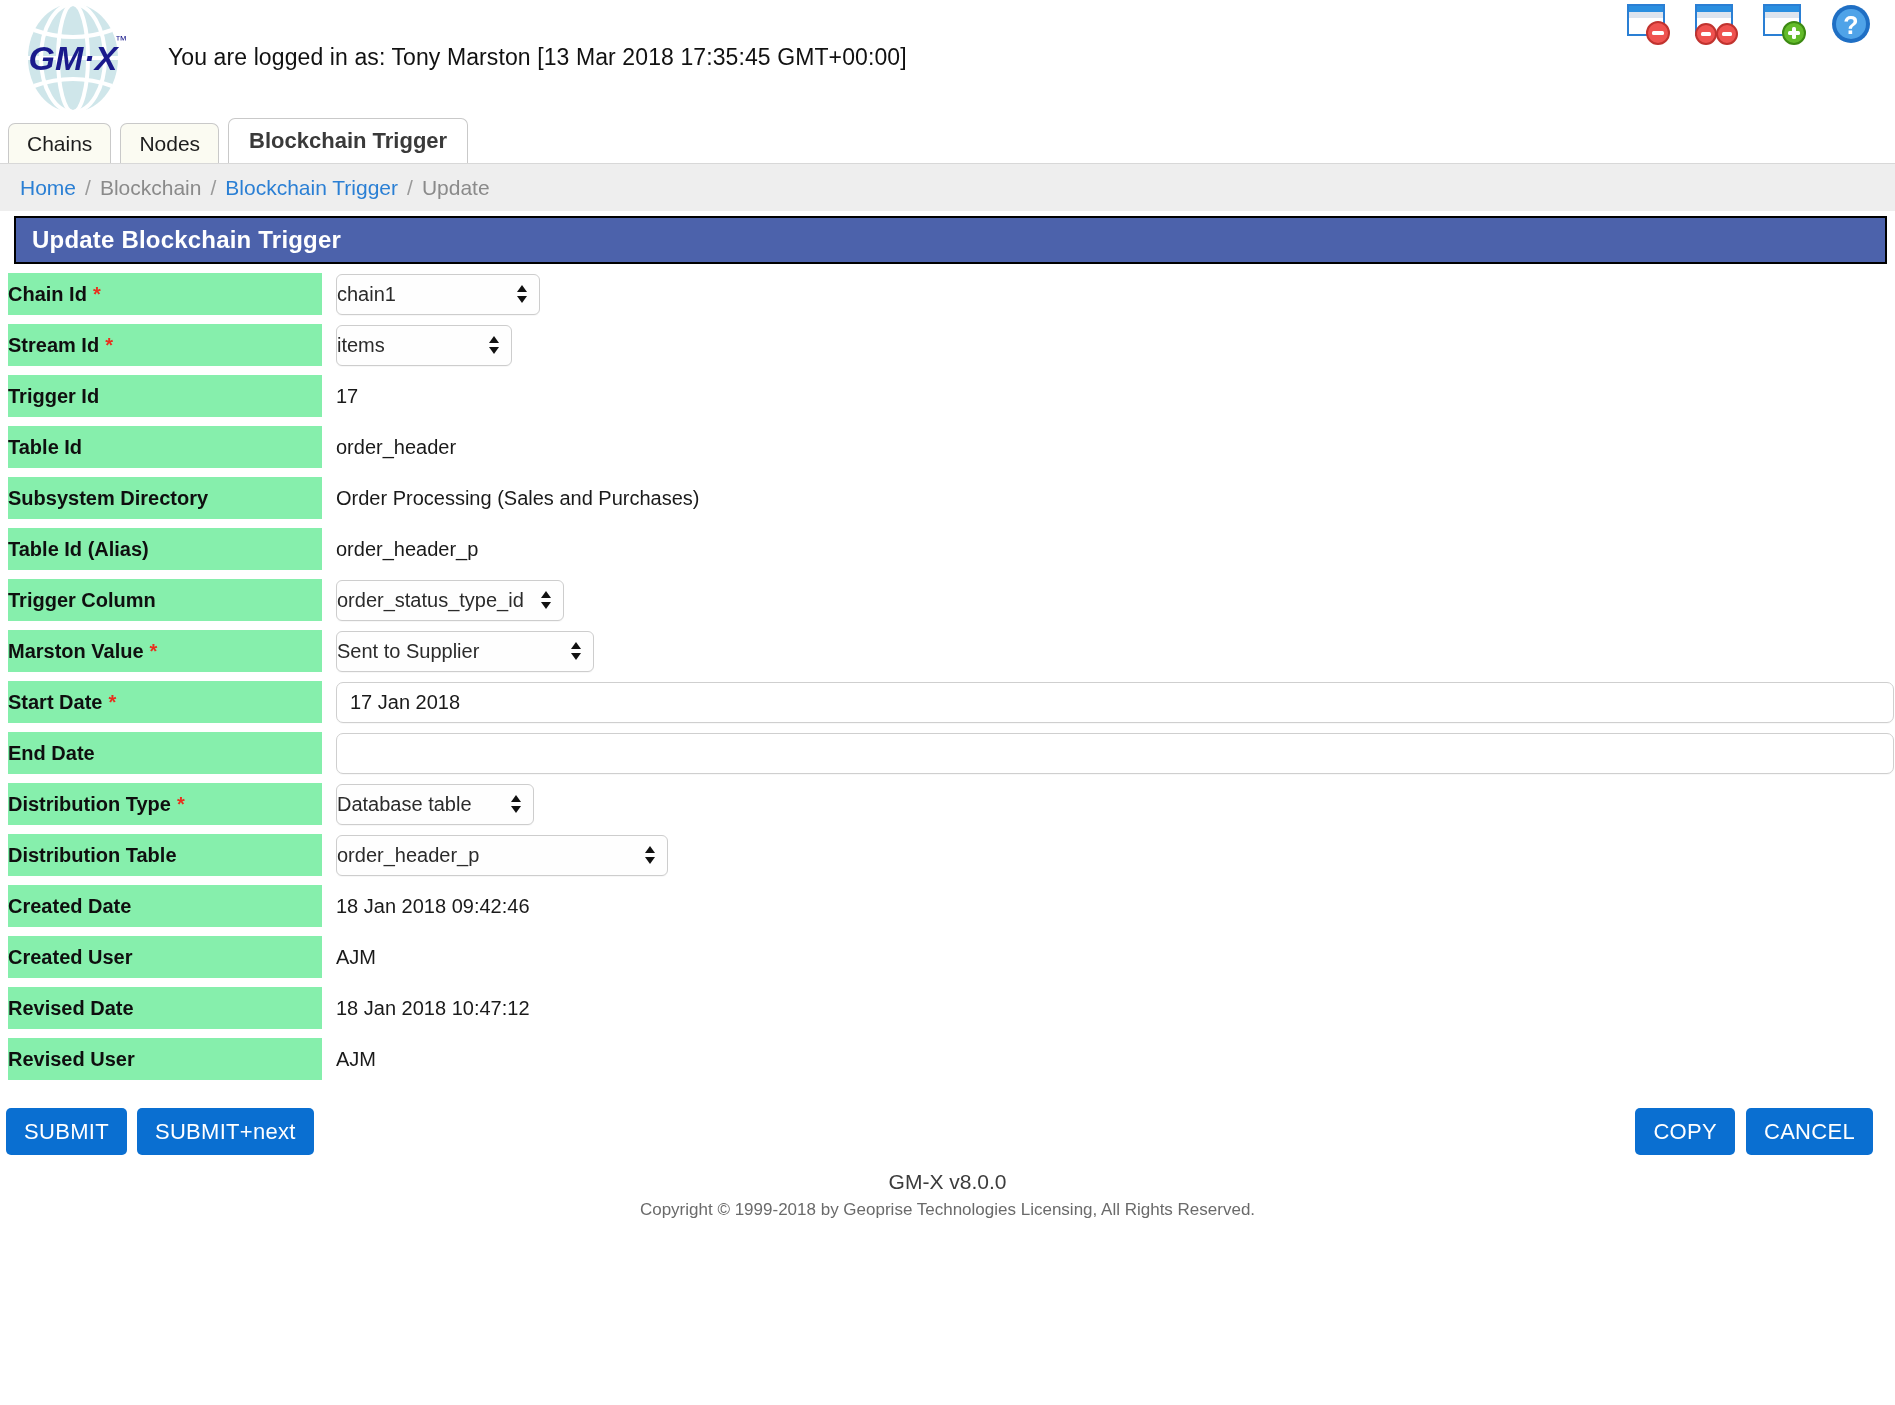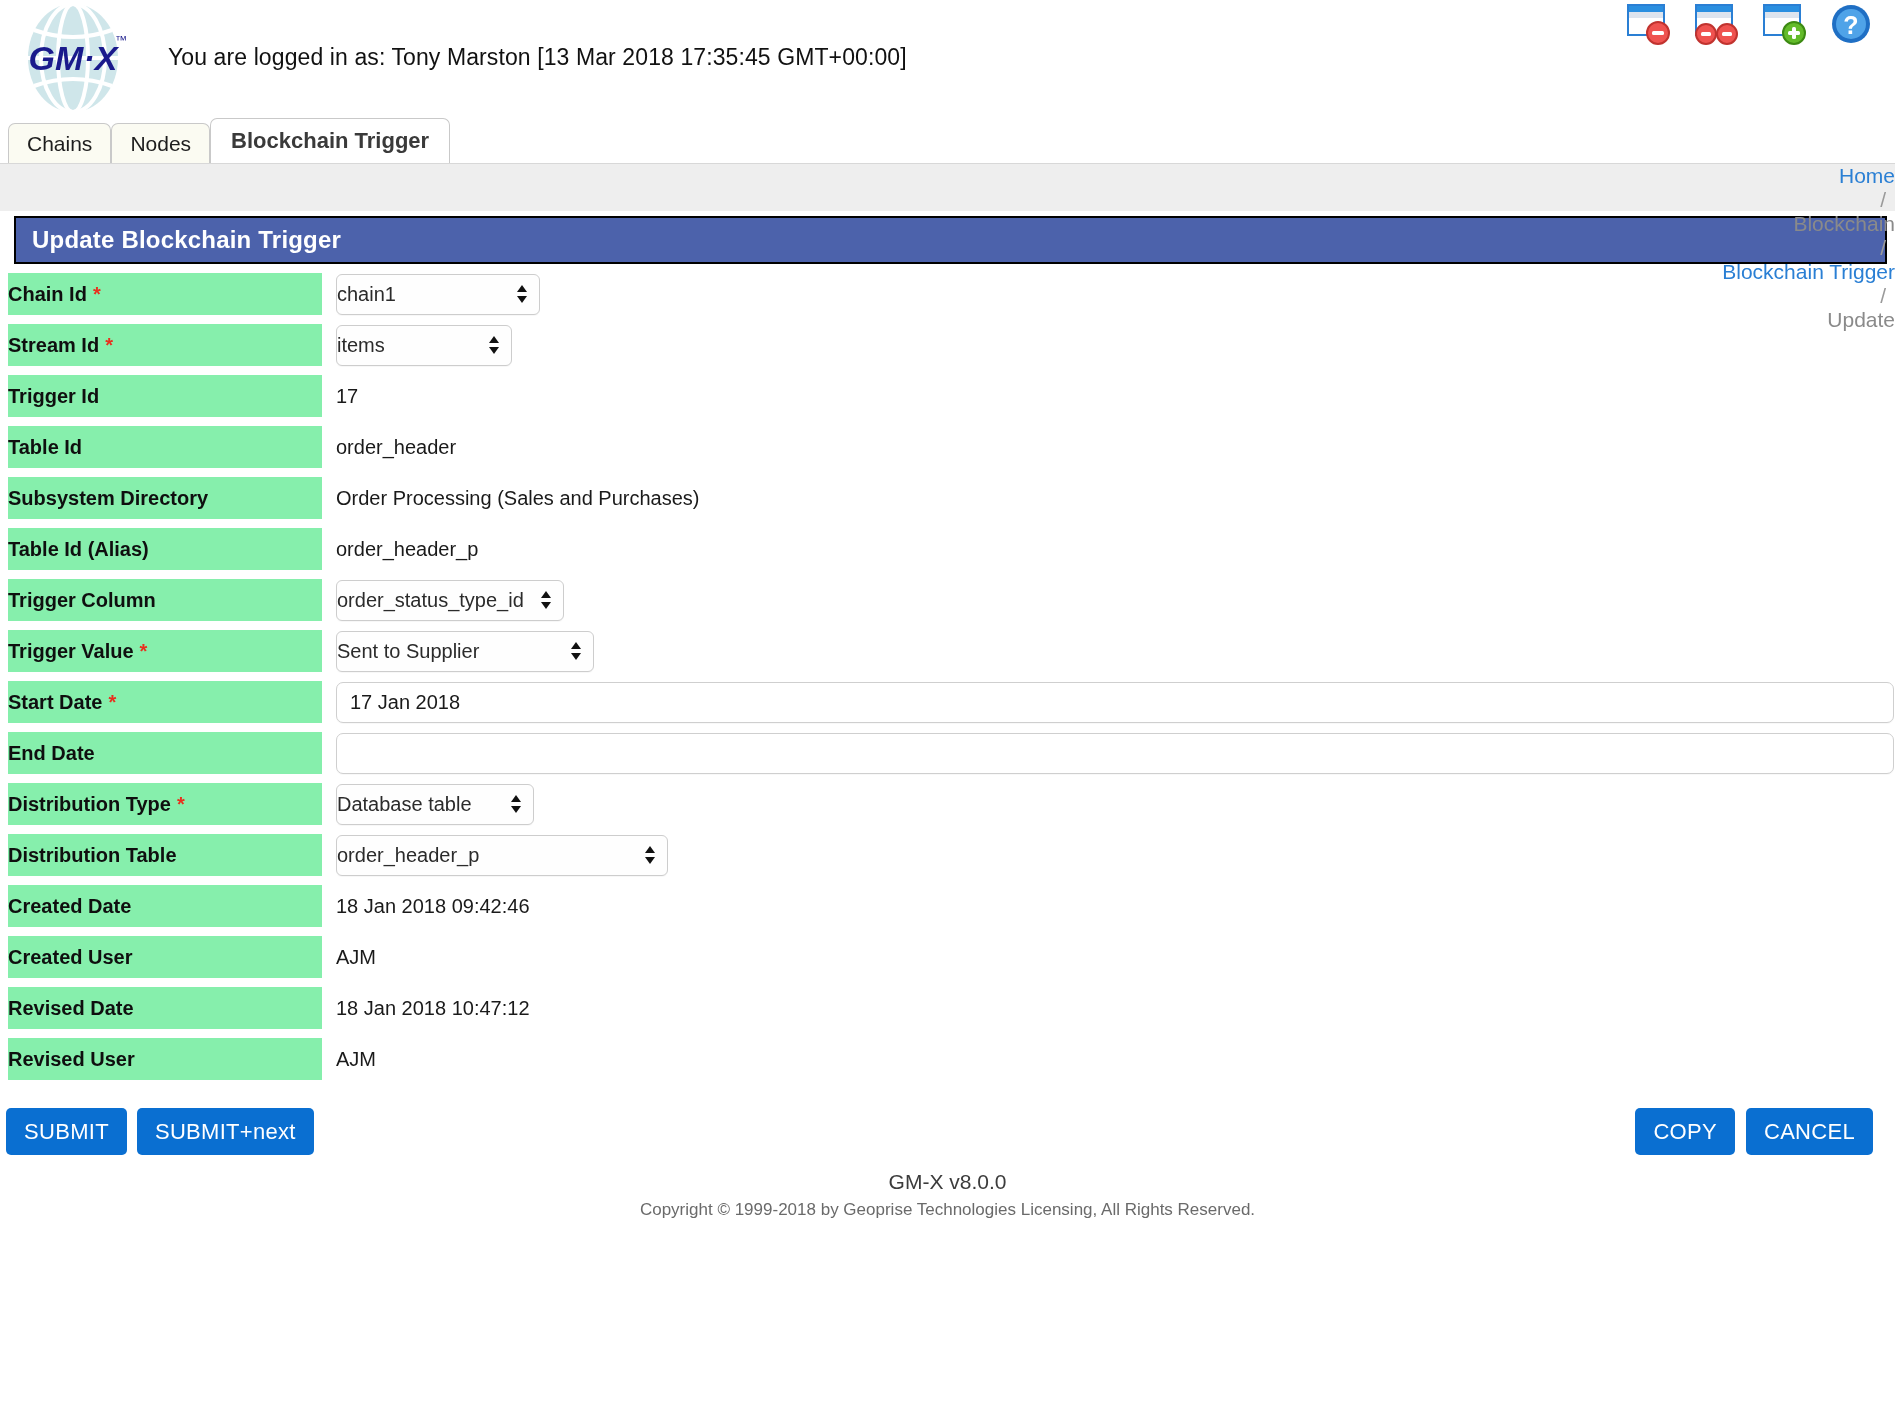--- a/index.html
+++ b/index.html
@@ -43,21 +43,21 @@
   .winicon { width: 52px; height: 44px; position: relative; }
   .winicon svg { display: block; }
 
   
   .tabstrip {
     position: relative;
     height: 45px;
     padding-left: 8px;
     display: flex;
     align-items: flex-end;
-    gap: 0;
+    gap: 9px;
   }
   .tab {
     height: 40px;
     padding: 0 18px;
     display: flex;
     align-items: center;
     font-size: 21px;
     color: #1d1d1d;
     background: #fbfbf2;
     border: 1px solid #c9c9c9;
@@ -74,26 +74,25 @@
     border-color: #c9c9c9;
     font-size: 22px;
     padding: 0 20px;
   }
 
   
   .breadcrumb {
     background: #eeeeee;
     height: 48px;
     display: flex;
-    align-items: flex-end;
+    align-items: center;
     padding-left: 20px;
     font-size: 21px;
     gap: 0;
     border-top: 1px solid #d8d8d8;
-    flex-direction: column;
   }
   .crumb-link { color: #2a7fd4; text-decoration: none; cursor: pointer; }
   .crumb-plain { color: #8a8a8a; }
   .crumb-sep { color: #9a9a9a; margin: 0 9px; }
 
   
   .panel-header {
     margin: 5px 8px 0 14px;
     height: 48px;
     background: #4c62ab;
@@ -394,21 +393,21 @@
                 <polygon points="6,2 11,9 1,9" fill="#111"></polygon>
                 <polygon points="6,20 11,13 1,13" fill="#111"></polygon>
               </svg>
           </span>
         </div>
       </div>
     </div>
 
     <div class="row">
       <div class="label">
-        <span>Trigger Value</span>
+        <span>Marston Value</span>
           <span class="req">*</span>
       </div>
       <div class="field">
         <div class="select w-trigval">
           <span>Sent to Supplier</span>
           <span class="caret">
             <svg width="12" height="22" viewBox="0 0 12 22">
                 <polygon points="6,2 11,9 1,9" fill="#111"></polygon>
                 <polygon points="6,20 11,13 1,13" fill="#111"></polygon>
               </svg>

